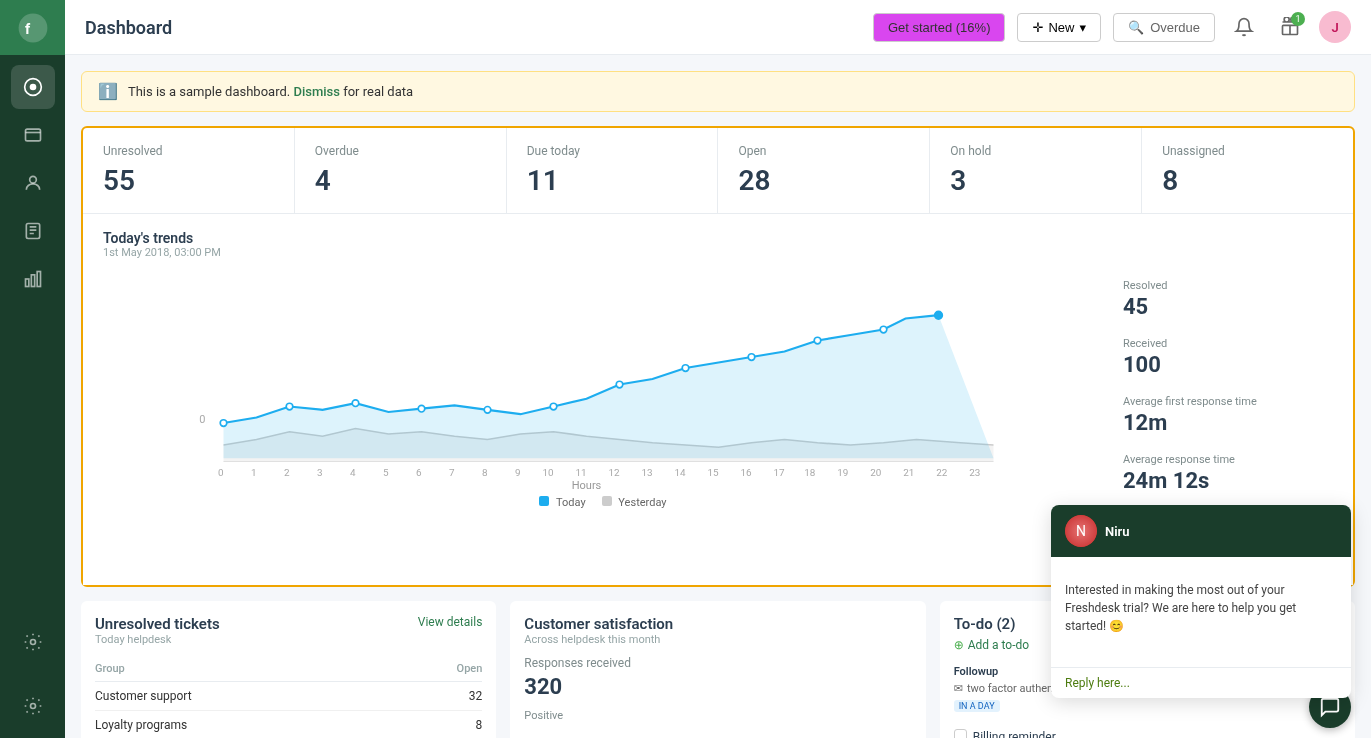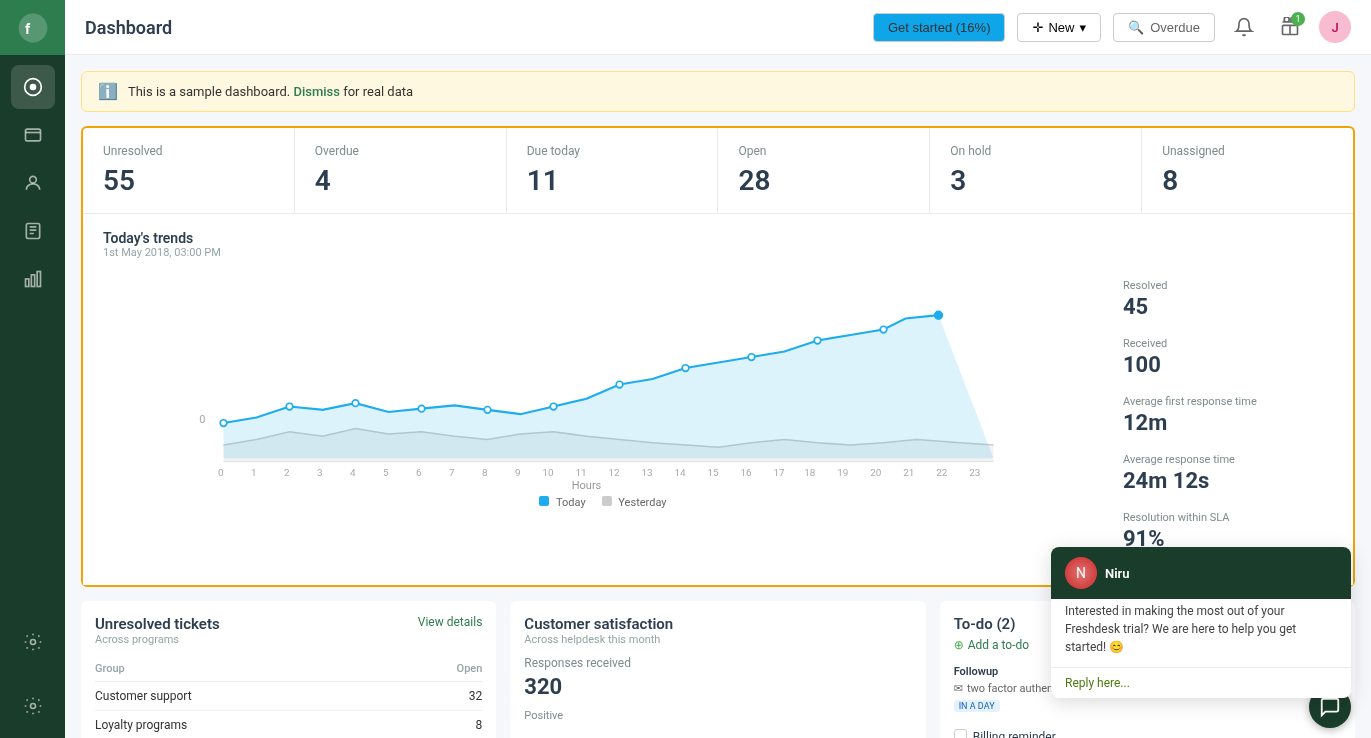--- a/index.html
+++ b/index.html
@@ -13,21 +13,21 @@
     .sidebar-nav { display: flex; flex-direction: column; align-items: center; padding: 10px 0; gap: 4px; flex: 1; }
     .sidebar-item { width: 44px; height: 44px; display: flex; align-items: center; justify-content: center; border-radius: 8px; cursor: pointer; color: rgba(255,255,255,0.6); }
     .sidebar-item.active { background: rgba(255,255,255,0.15); color: #fff; }
     .sidebar-bottom { padding: 10px 0; }
 
     .main { flex: 1; display: flex; flex-direction: column; overflow: hidden; }
 
     
     .header { height: 55px; background: #fff; border-bottom: 1px solid #e8ecf0; display: flex; align-items: center; padding: 0 20px; gap: 12px; flex-shrink: 0; }
     .header-title { font-size: 18px; font-weight: 600; color: #2c3e50; flex: 1; }
-    .btn-get-started { border: 1px solid #ccc; background: #0ea5e9; padding: 6px 14px; border-radius: 4px; cursor: pointer; font-size: 13px; color: #333; }
+    .btn-get-started { border: 1px solid #ccc; background: #d946ef; padding: 6px 14px; border-radius: 4px; cursor: pointer; font-size: 13px; color: #333; }
     .btn-new { background: #fff; border: 1px solid #ccc; padding: 6px 14px; border-radius: 4px; cursor: pointer; font-size: 13px; display: flex; align-items: center; gap: 5px; }
     .btn-search { background: #fff; border: 1px solid #ccc; padding: 6px 14px; border-radius: 4px; cursor: pointer; font-size: 13px; display: flex; align-items: center; gap: 6px; color: #666; min-width: 100px; }
     .header-icon { width: 34px; height: 34px; display: flex; align-items: center; justify-content: center; cursor: pointer; color: #666; position: relative; }
     .badge { position: absolute; top: 2px; right: 2px; background: #4caf50; color: #fff; border-radius: 50%; width: 14px; height: 14px; font-size: 9px; display: flex; align-items: center; justify-content: center; }
     .avatar { width: 32px; height: 32px; border-radius: 50%; background: #f8bbd0; display: flex; align-items: center; justify-content: center; font-size: 13px; font-weight: 600; color: #c2185b; cursor: pointer; }
 
     
     .content { flex: 1; overflow-y: auto; padding: 16px; background: #f5f7fa; }
 
     
@@ -81,21 +81,21 @@
     .sat-metric-label { font-size: 11px; color: #7f8c8d; margin-bottom: 17px; }
     .sat-metric-value { font-size: 22px; font-weight: 700; color: #2c3e50; display: flex; align-items: center; gap: 6px; }
     .responses-count { font-size: 22px; font-weight: 700; color: #2c3e50; margin-top: 4px; }
     .sat-section-label { font-size: 12px; color: #7f8c8d; margin-bottom: 2px; margin-top: 10px; }
 
     
     .chat-overlay { position: absolute; right: 20px; bottom: 40px; width: 300px; background: #fff; border-radius: 8px; box-shadow: 0 4px 20px rgba(0,0,0,0.15); overflow: hidden; z-index: 100; }
     .chat-header { background: #1a3d2b; padding: 10px 14px; display: flex; align-items: center; gap: 8px; }
     .chat-avatar { width: 32px; height: 32px; border-radius: 50%; background: #c0392b; display: flex; align-items: center; justify-content: center; color: #fff; font-size: 12px; overflow: hidden; }
     .chat-name { color: #fff; font-size: 13px; font-weight: 600; }
-    .chat-body { padding: 3px 14px; }
+    .chat-body { padding: 24px 14px; }
     .chat-message { font-size: 12px; color: #444; line-height: 1.5; }
     .chat-reply { border-top: 1px solid #e8ecf0; padding: 8px 14px; font-size: 12px; color: #4d7c0f; margin-top: 8px; }
     .chat-fab { position: absolute; right: 20px; bottom: 10px; width: 42px; height: 42px; border-radius: 50%; background: #1a3d2b; display: flex; align-items: center; justify-content: center; cursor: pointer; color: #fff; box-shadow: 0 2px 8px rgba(0,0,0,0.3); }
     .todo-add { font-size: 12px; color: #2e7d4f; padding: 5px 0; cursor: pointer; display: flex; align-items: center; gap: 4px; }
     .todo-followup { font-size: 11px; color: #2c3e50; font-weight: 600; padding: 8px 0 4px; }
     .todo-ticket { font-size: 11px; color: #666; display: flex; align-items: center; gap: 4px; margin-bottom: 2px; }
     .tag-day { font-size: 9px; background: #e3f2fd; color: #1565c0; padding: 1px 5px; border-radius: 3px; }
     .todo-billing { font-size: 12px; color: #2c3e50; padding: 6px 0 2px; display: flex; align-items: center; gap: 6px; }
     .checkbox { width: 13px; height: 13px; border: 1px solid #ccc; border-radius: 3px; display: inline-flex; align-items: center; justify-content: center; }
   </style>
@@ -320,21 +320,21 @@
           </div>
         </div>
       </div>
 
       <div class="bottom-row">
 
         <div class="tickets-panel">
           <div class="panel-header">
             <div>
               <div class="panel-title">Unresolved tickets</div>
-              <div class="panel-subtitle">Across programs</div>
+              <div class="panel-subtitle">Today helpdesk</div>
             </div>
             <span class="panel-link">View details</span>
           </div>
           <table class="tickets-table">
             <thead>
               <tr>
                 <th>Group</th>
                 <th class="num">Open</th>
               </tr>
             </thead>

